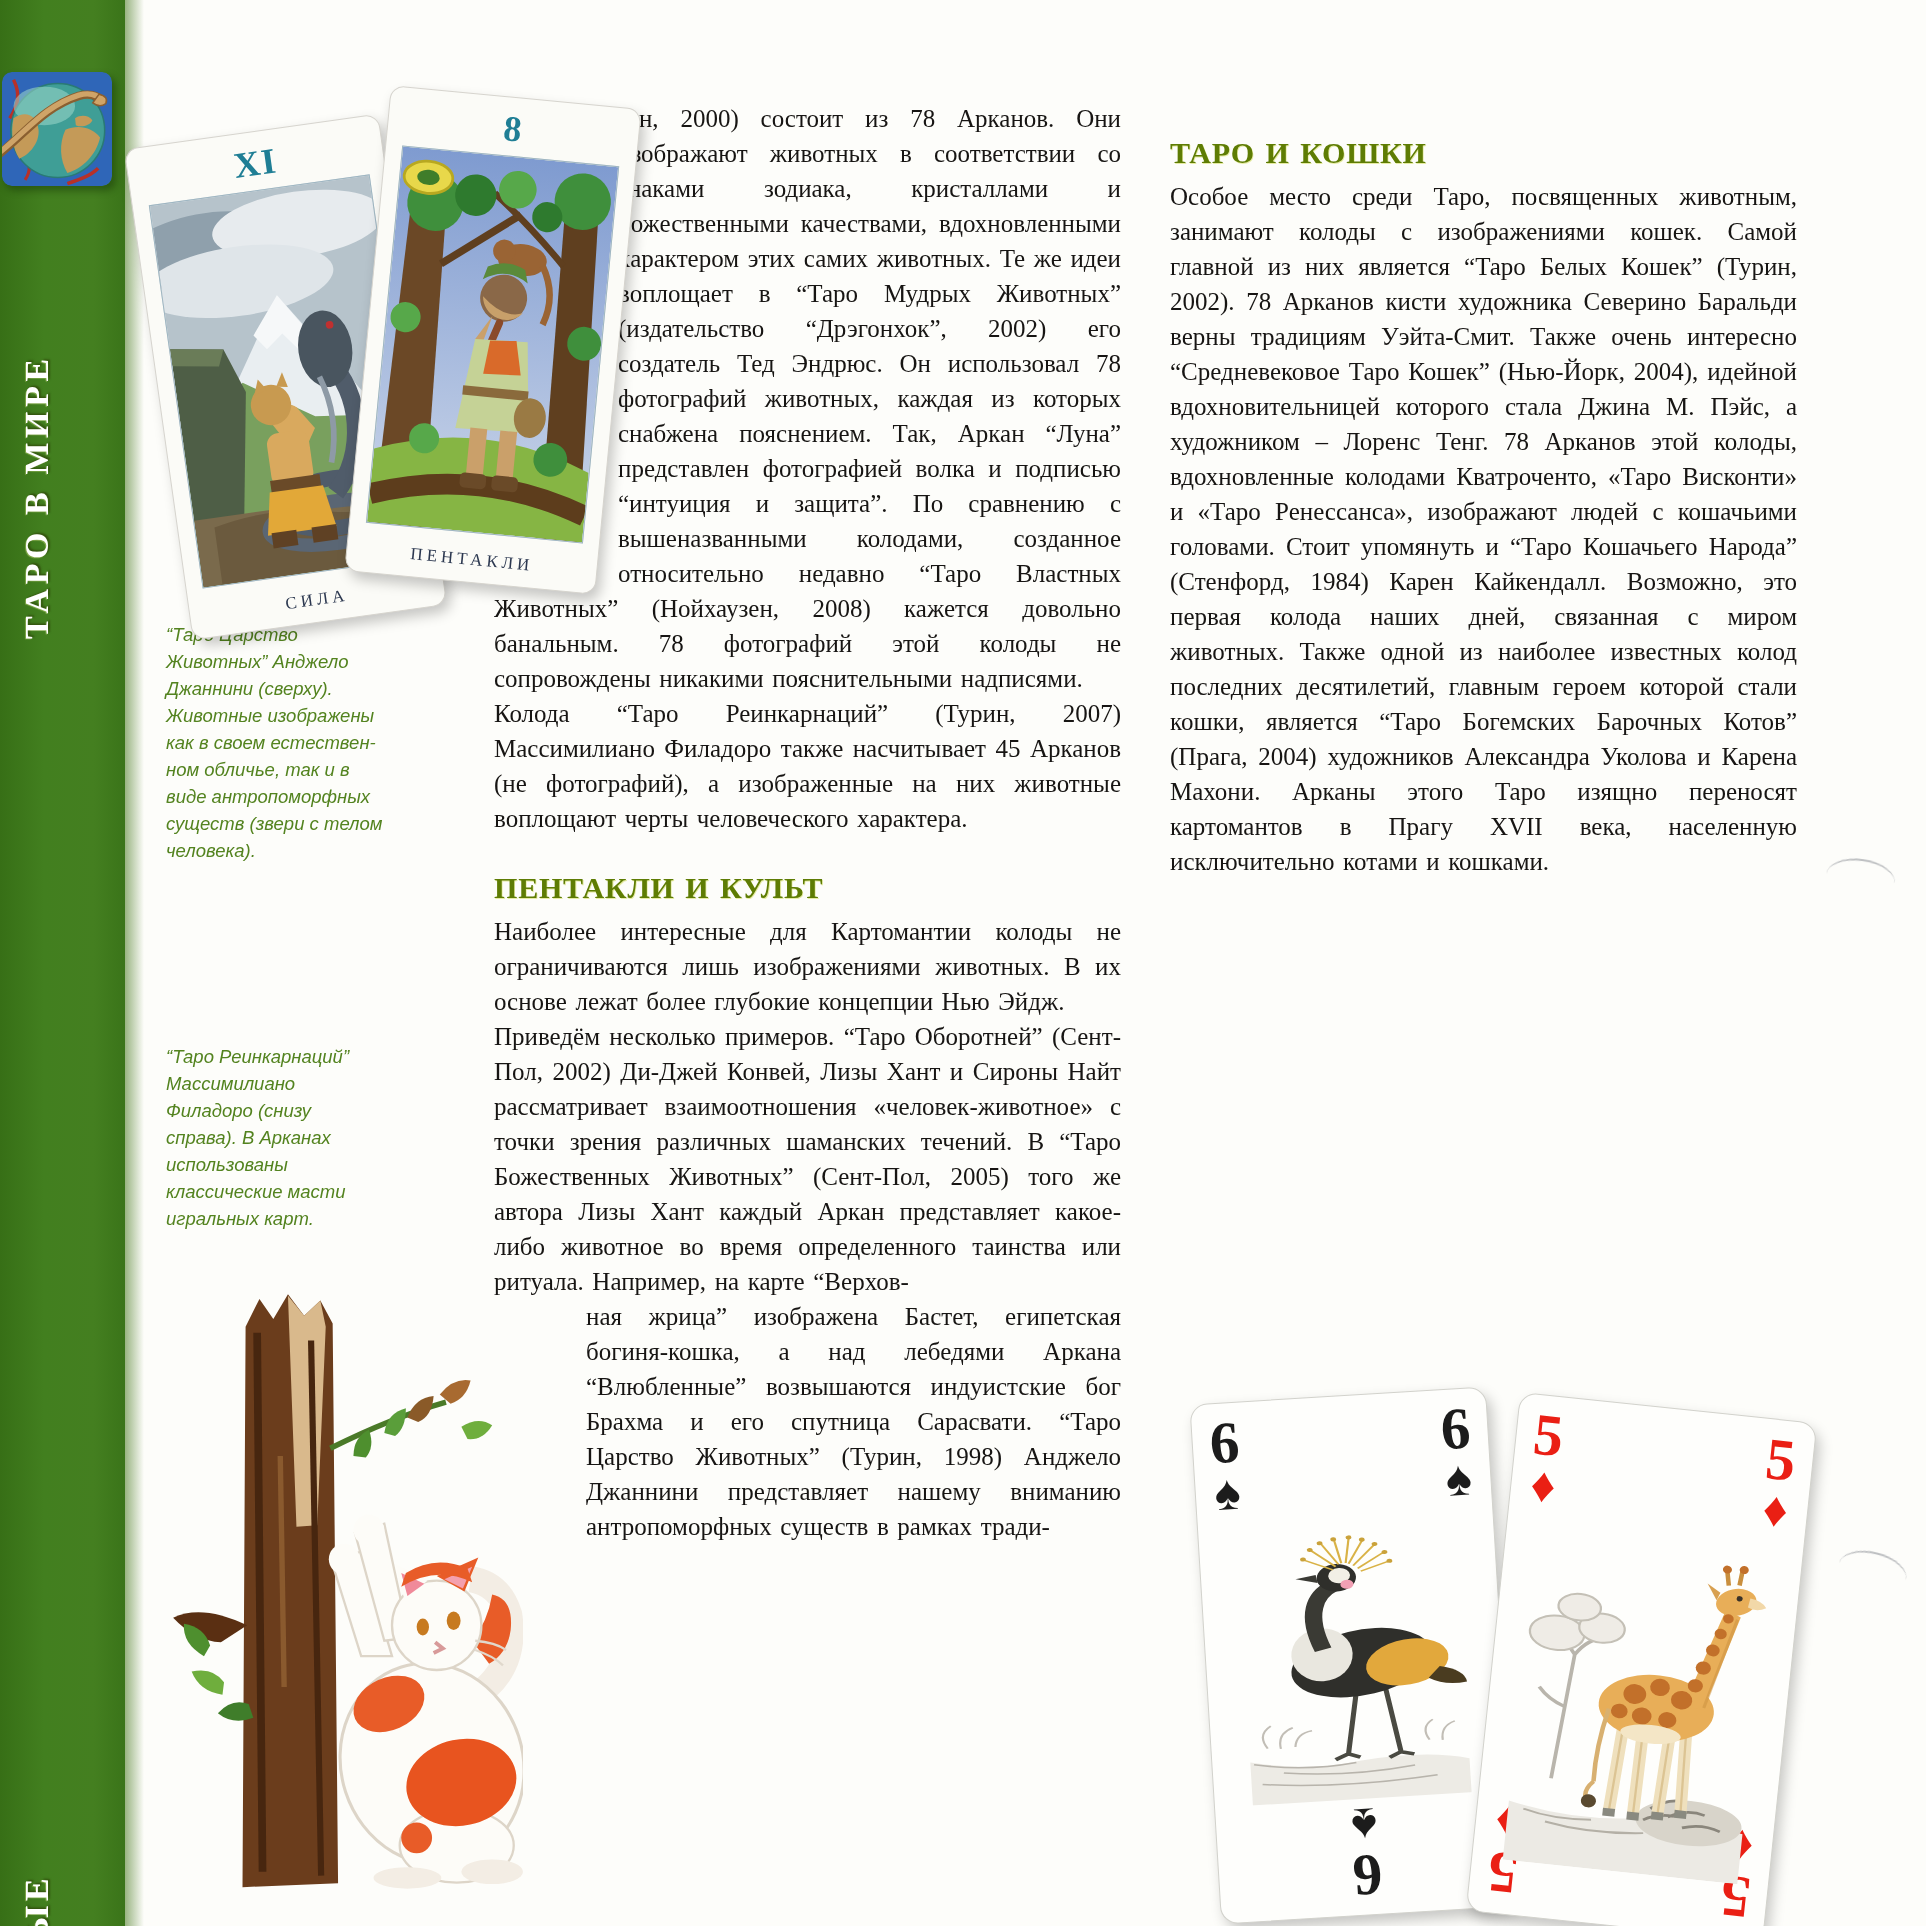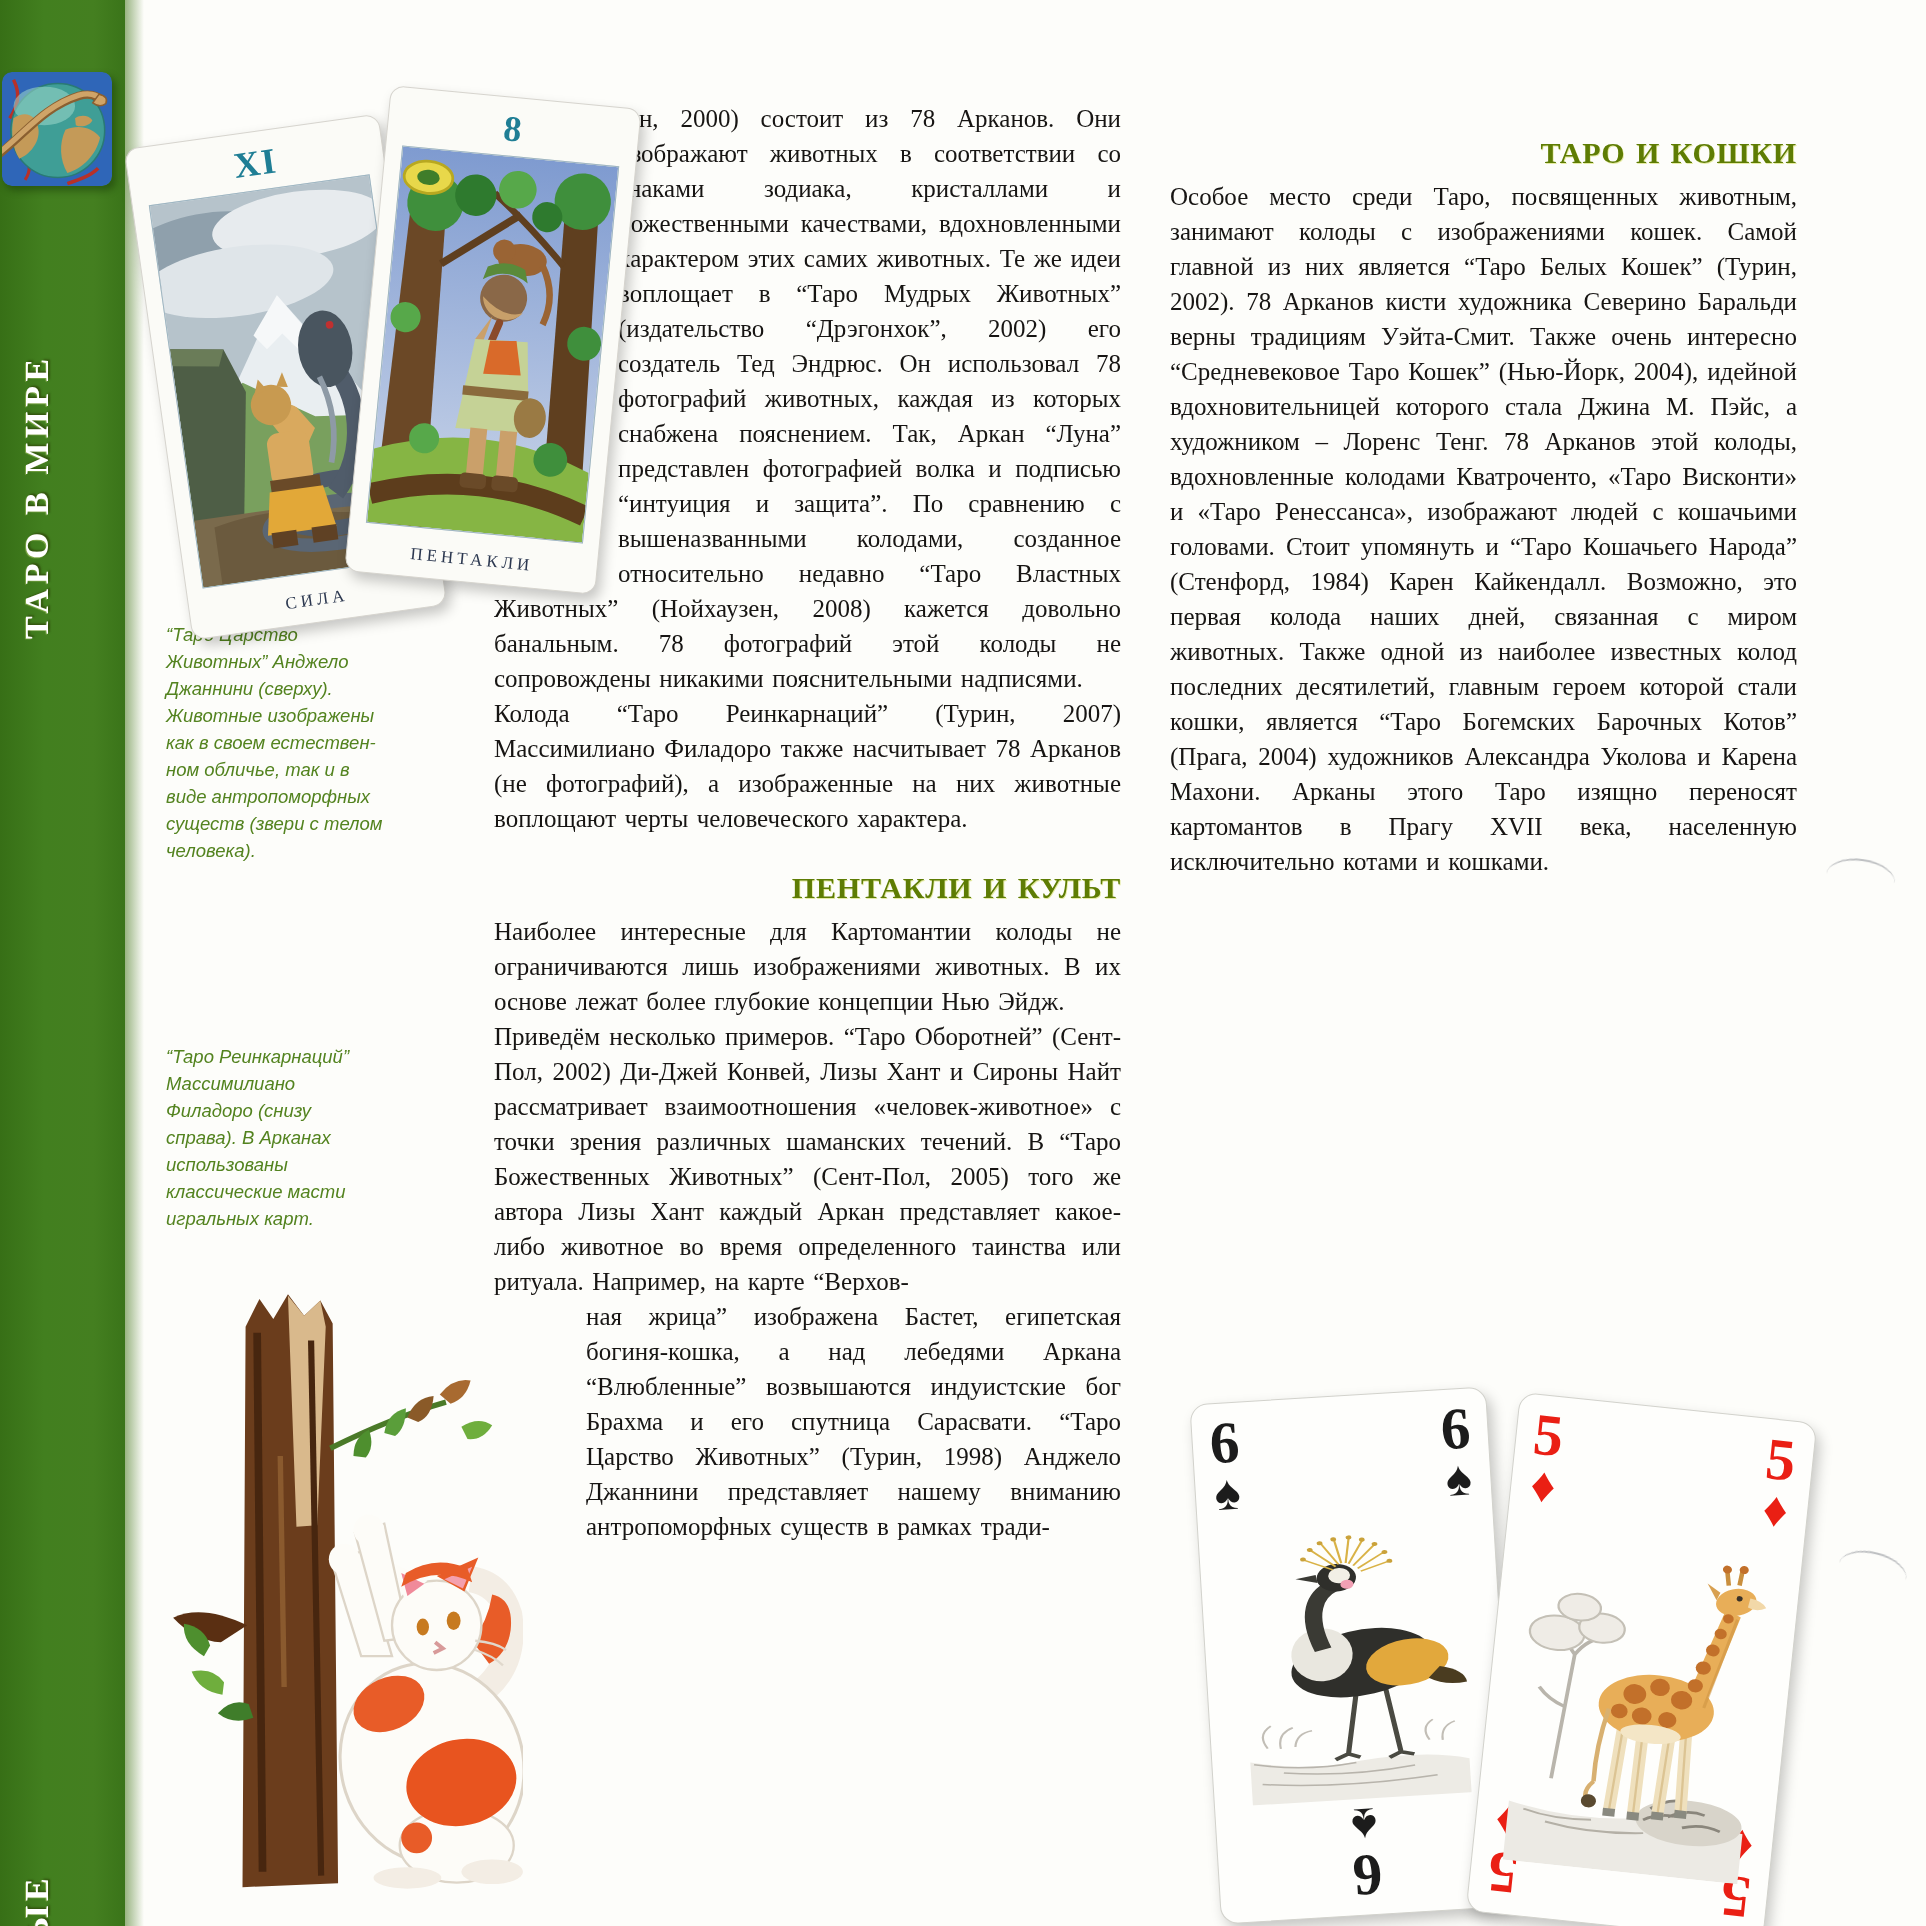--- a/index.html
+++ b/index.html
@@ -19,21 +19,21 @@
 
   
   .col{position:absolute;top:101px;width:627px;text-align:justify;
     font-size:25px;line-height:35px;color:#171513;word-spacing:2.3px;}
   .col p{margin:0;}
   #col1{left:494px;height:1864px;overflow:hidden;}
   #col2{left:1170px;height:1356px;overflow:hidden;}
   .float-cards{float:left;width:124px;height:476px;}
   .float-cat{float:left;width:92px;height:247px;margin-top:4.6px;}
   .sec-heading{font-weight:700;font-size:30px;letter-spacing:0.8px;color:#5e7c04;
-    text-shadow:0.8px 0.8px 0 rgba(210,220,90,.55);margin:34px 0 8.5px 0 !important;text-align:right;}
+    text-shadow:0.8px 0.8px 0 rgba(210,220,90,.55);margin:34px 0 8.5px 0 !important;text-align:left;}
 
   
   .caption{position:absolute;left:166px;width:339px;font-family:"Liberation Sans","DejaVu Sans",sans-serif;
     font-style:italic;font-size:18.5px;line-height:27px;color:#53831f;white-space:pre-line;text-align:left;}
   #caption1{top:621px;}
   #caption2{top:1035px;margin-top:8px;}
 
   
   .tcard{position:absolute;background:#fbfbf7;border-radius:14px;border:1.2px solid #d6d4ce;
     box-shadow:4.6px 7px 12.3px rgba(0,0,0,.22);}
@@ -238,21 +238,21 @@
       <path d="M448 540 q26 2 40 12" stroke="#e0d8cc" stroke-width="3" fill="none"></path>
       <path d="M448 552 q24 8 36 20" stroke="#e0d8cc" stroke-width="3" fill="none"></path>
       <ellipse cx="470" cy="840" rx="40" ry="16" fill="#f3ede4"></ellipse>
       <ellipse cx="360" cy="848" rx="44" ry="14" fill="#f3ede4"></ellipse>
     </svg>
   </div>
 
   <div class="col" id="col1">
     <span class="float-cards"></span>
     <p>зен, 2000) состоит из 78 Арканов. Они изображают животных в соответствии со знаками зодиака, кристаллами и божественными качествами, вдохновленными характером этих самих животных. Те же идеи воплощает в “Таро Мудрых Животных” (издательство “Дрэгонхок”, 2002) его создатель Тед Эндрюс. Он использовал 78 фотографий животных, каждая из которых снабжена пояснением. Так, Аркан “Луна” представлен фотографией волка и подписью “интуиция и защита”. По сравнению с вышеназванными колодами, созданное относительно недавно “Таро Властных Животных” (Нойхаузен, 2008) кажется довольно банальным. 78 фотографий этой колоды не сопровождены никакими пояснительными надписями.</p>
-    <p>Колода “Таро Реинкарнаций” (Турин, 2007) Массимилиано Филадоро также насчитывает 78 Арканов (не фотографий), а изображенные на них животные воплощают черты человеческого характера.</p>
+    <p>Колода “Таро Реинкарнаций” (Турин, 2007) Массимилиано Филадоро также насчитывает 45 Арканов (не фотографий), а изображенные на них животные воплощают черты человеческого характера.</p>
     <p class="sec-heading">ПЕНТАКЛИ И КУЛЬТ</p>
     <p>Наиболее интересные для Картомантии колоды не ограничиваются лишь изображениями животных. В их основе лежат более глубокие концепции Нью Эйдж.</p>
     <p>Приведём несколько примеров. “Таро Оборотней” (Сент-Пол, 2002) Ди-Джей Конвей, Лизы Хант и Сироны Найт рассматривает взаимоотношения «человек-животное» с точки зрения различных шаманских течений. В “Таро Божественных Животных” (Сент-Пол, 2005) того же автора Лизы Хант каждый Аркан представляет какое-либо животное во время определенного таинства или ритуала. Например, на карте “Верхов-</p>
     <span class="float-cat"></span>
     <p>ная жрица” изображена Бастет, египетская богиня-кошка, а над лебедями Аркана “Влюбленные” возвышаются индуистские бог Брахма и его спутница Сарасвати. “Таро Царство Животных” (Турин, 1998) Анджело Джаннини представляет нашему вниманию антропоморфных существ в рамках тради-</p>
   </div>
 
   <div class="col" id="col2">
     <p class="sec-heading">ТАРО И КОШКИ</p>
     <p>Особое место среди Таро, посвященных животным, занимают колоды с изображениями кошек. Самой главной из них является “Таро Белых Кошек” (Турин, 2002). 78 Арканов кисти художника Северино Баральди верны традициям Уэйта-Смит. Также очень интересно “Средневековое Таро Кошек” (Нью-Йорк, 2004), идейной вдохновительницей которого стала Джина М. Пэйс, а художником – Лоренс Тенг. 78 Арканов этой колоды, вдохновленные колодами Кватроченто, «Таро Висконти» и «Таро Ренессанса», изображают людей с кошачьими головами. Стоит упомянуть и “Таро Кошачьего Народа” (Стенфорд, 1984) Карен Кайкендалл. Возможно, это первая колода наших дней, связанная с миром животных. Также одной из наиболее известных колод последних десятилетий, главным героем которой стали кошки, является “Таро Богемских Барочных Котов” (Прага, 2004) художников Александра Уколова и Карена Махони. Арканы этого Таро изящно переносят картомантов в Прагу XVII века, населенную исключительно котами и кошками.</p>

